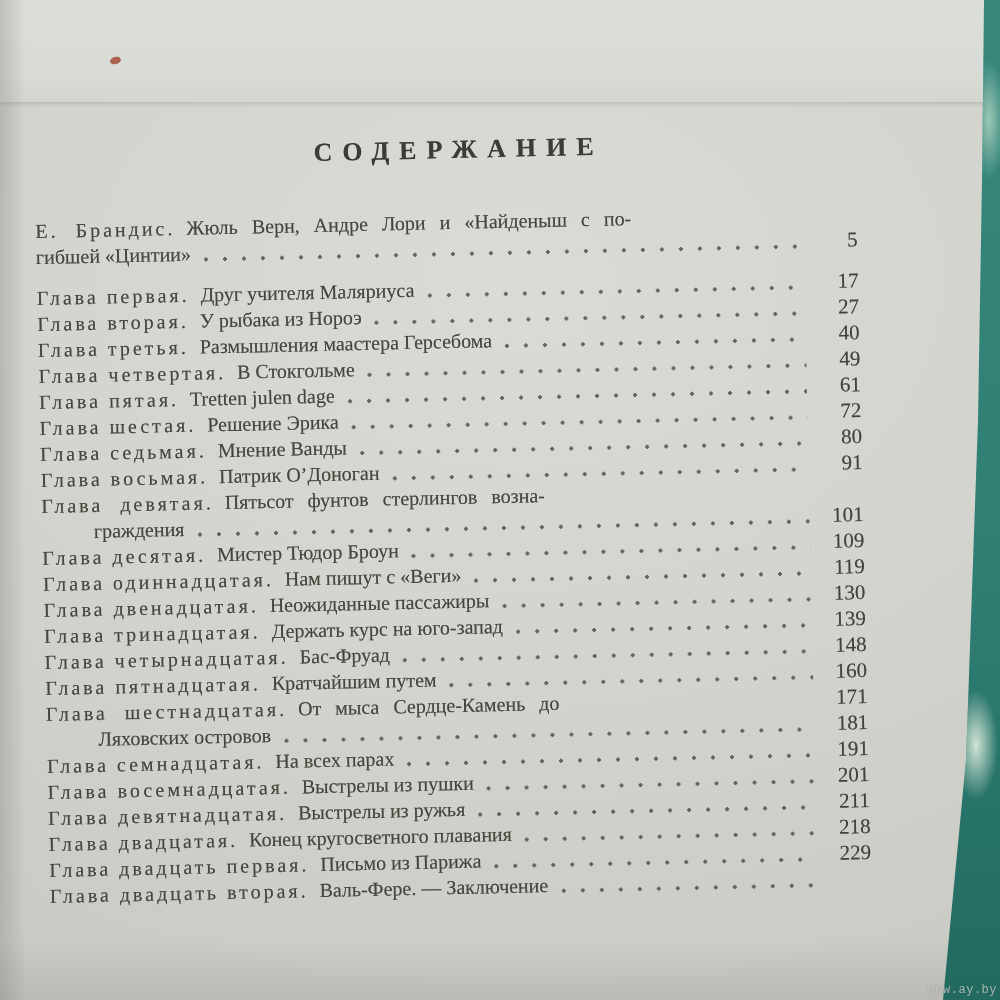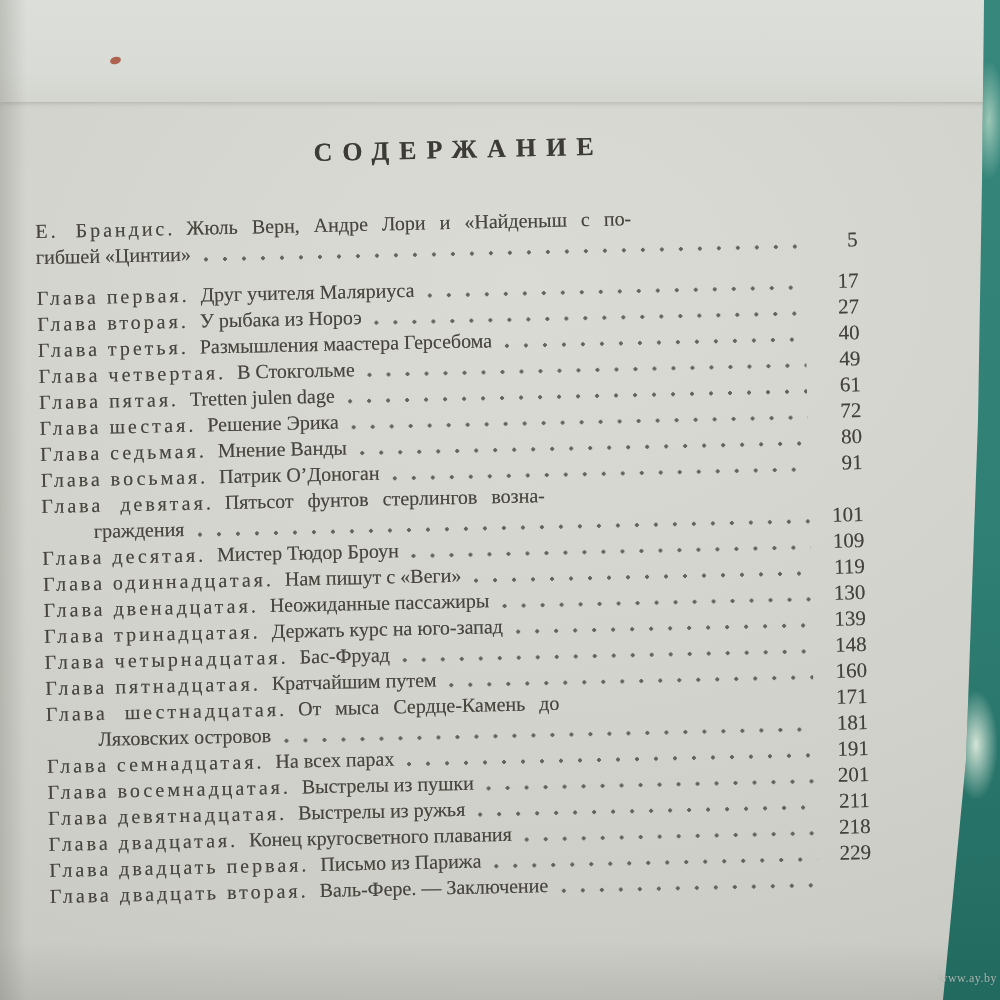--- a/index.html
+++ b/index.html
@@ -38,22 +38,22 @@
   }
   .teal .blob2{
     position:absolute;right:2px;top:690px;width:44px;height:110px;border-radius:50%;
     background:radial-gradient(closest-side,#d3e4d6,rgba(211,228,214,0));
   }
   .speck{
     position:absolute;left:110px;top:57px;width:11px;height:7px;border-radius:50%;
     background:#a64c38;opacity:.85;transform:rotate(-15deg);
   }
   .watermark{
-    position:absolute;right:3px;bottom:14px;
-    font-family:Liberation Serif, serif;
+    position:absolute;right:3px;bottom:3px;
+    font-family:Liberation Mono, monospace;
     font-size:12px;color:#c3c8c2;opacity:.8;letter-spacing:.5px;
     text-shadow:0 0 2px rgba(60,70,65,.35);
   }
 
   
   .content{
     position:absolute;left:40px;top:136px;width:822px;
     transform:rotate(-1.25deg);
     transform-origin:45% 40%;
     color:#47453e;

